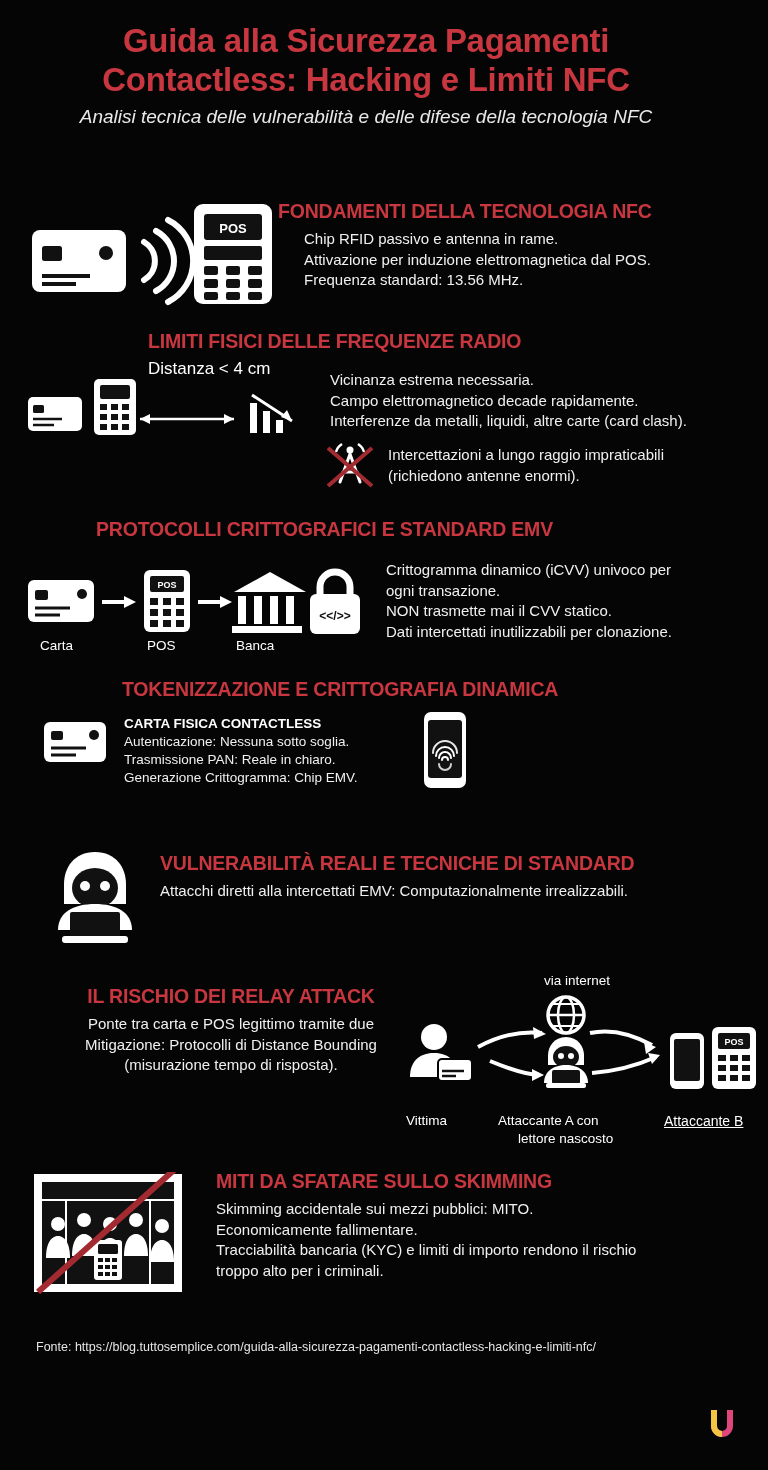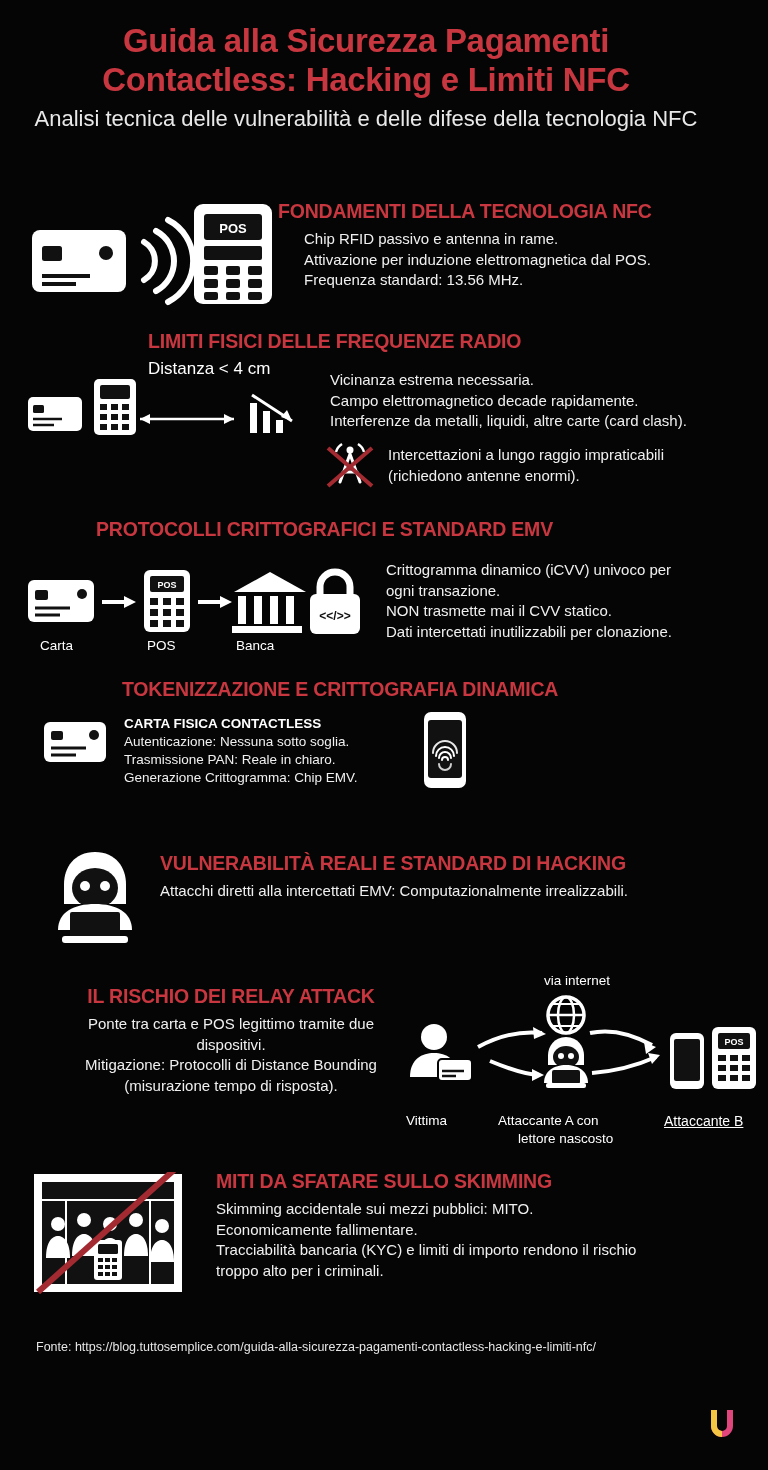--- a/index.html
+++ b/index.html
@@ -20,23 +20,24 @@
   .title {
     color:#c8373f;
     font-size: 33px;
     font-weight: bold;
     line-height: 1.18;
     letter-spacing: -0.3px;
     margin: 0 0 6px 0;
   }
   .subtitle {
     color:#e9e9e9;
-    font-size: 22px;
+    font-size: 19px;
     font-weight: normal;
     margin: 4px 0 0 0;
+    font-style: italic;
   }
 
   
   .section { position:relative; }
   .sec-head {
     color:#c8373f;
     font-size: 19.5px;
     font-weight: bold;
     margin: 0 0 6px 0;
     letter-spacing: -0.2px;
@@ -282,30 +283,29 @@
         <path d="M55 4 C34 4 24 20 24 36 L24 56 L86 56 L86 36 C86 20 76 4 55 4 Z" fill="#ffffff"></path>
         <ellipse cx="55" cy="40" rx="23" ry="20" fill="#111"></ellipse>
         <circle cx="45" cy="38" r="5" fill="#ffffff"></circle>
         <circle cx="65" cy="38" r="5" fill="#ffffff"></circle>
         <path d="M18 82 C18 64 34 56 55 56 C76 56 92 64 92 82 Z" fill="#ffffff"></path>
         <rect x="30" y="64" width="50" height="26" rx="2" fill="#111"></rect>
         <rect x="22" y="88" width="66" height="7" rx="3" fill="#ffffff"></rect>
       </svg>
     </div>
     <div class="abs" style="left:160px;top:14px;width:600px;">
-      <div class="sec-head">VULNERABILITÀ REALI E STANDARD DI HACKING</div>
+      <div class="sec-head">VULNERABILITÀ REALI E TECNICHE DI STANDARD</div>
       <div class="body-text">Attacchi diretti alla intercettati EMV: Computazionalmente irrealizzabili.</div>
     </div>
   </div>
 
   <div class="section abs" style="left:16px;top:985px;width:768px;height:165px;text-align:center;">
     <div class="abs" style="left:30px;top:0;width:370px;">
       <div class="sec-head">IL RISCHIO DEI RELAY ATTACK</div>
       <div class="body-text">Ponte tra carta e POS legittimo tramite due</div>
-      <div class="body-text">dispositivi.</div>
       <div class="body-text">Mitigazione: Protocolli di Distance Bounding</div>
       <div class="body-text">(misurazione tempo di risposta).</div>
     </div>
 
     <div class="abs" style="left:378px;top:-10px;">
       <svg width="380" height="150" viewBox="0 0 380 150">
 
         <circle cx="172" cy="40" r="18" stroke="#ffffff" stroke-width="3.5" fill="none"></circle>
         <ellipse cx="172" cy="40" rx="8" ry="18" stroke="#ffffff" stroke-width="2.5" fill="none"></ellipse>
         <line x1="154" y1="40" x2="190" y2="40" stroke="#ffffff" stroke-width="2.5"></line>

